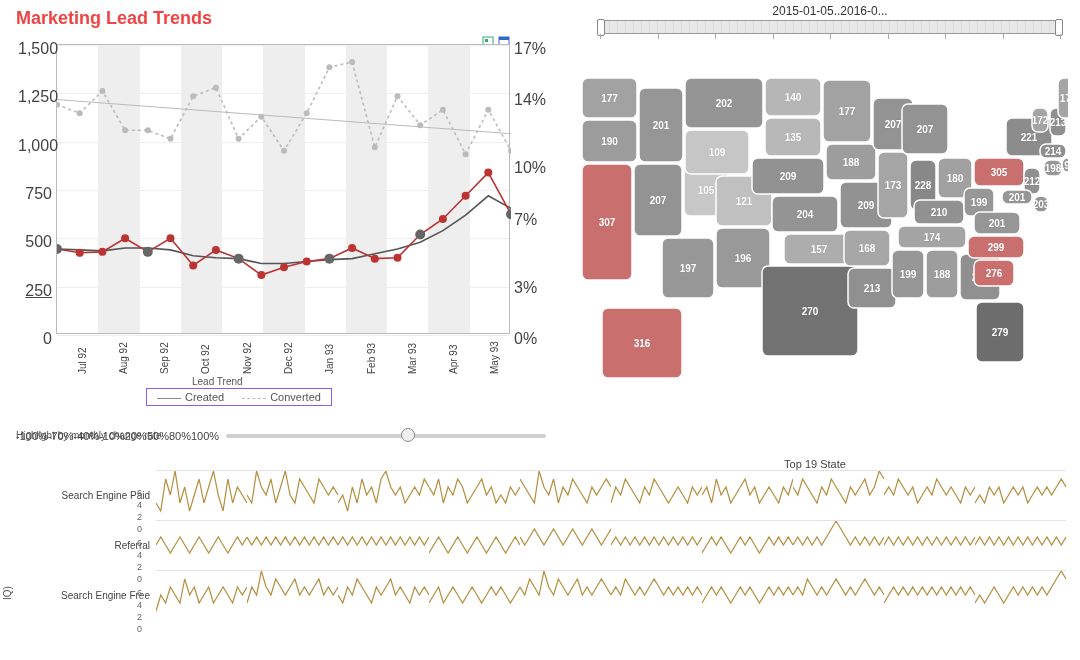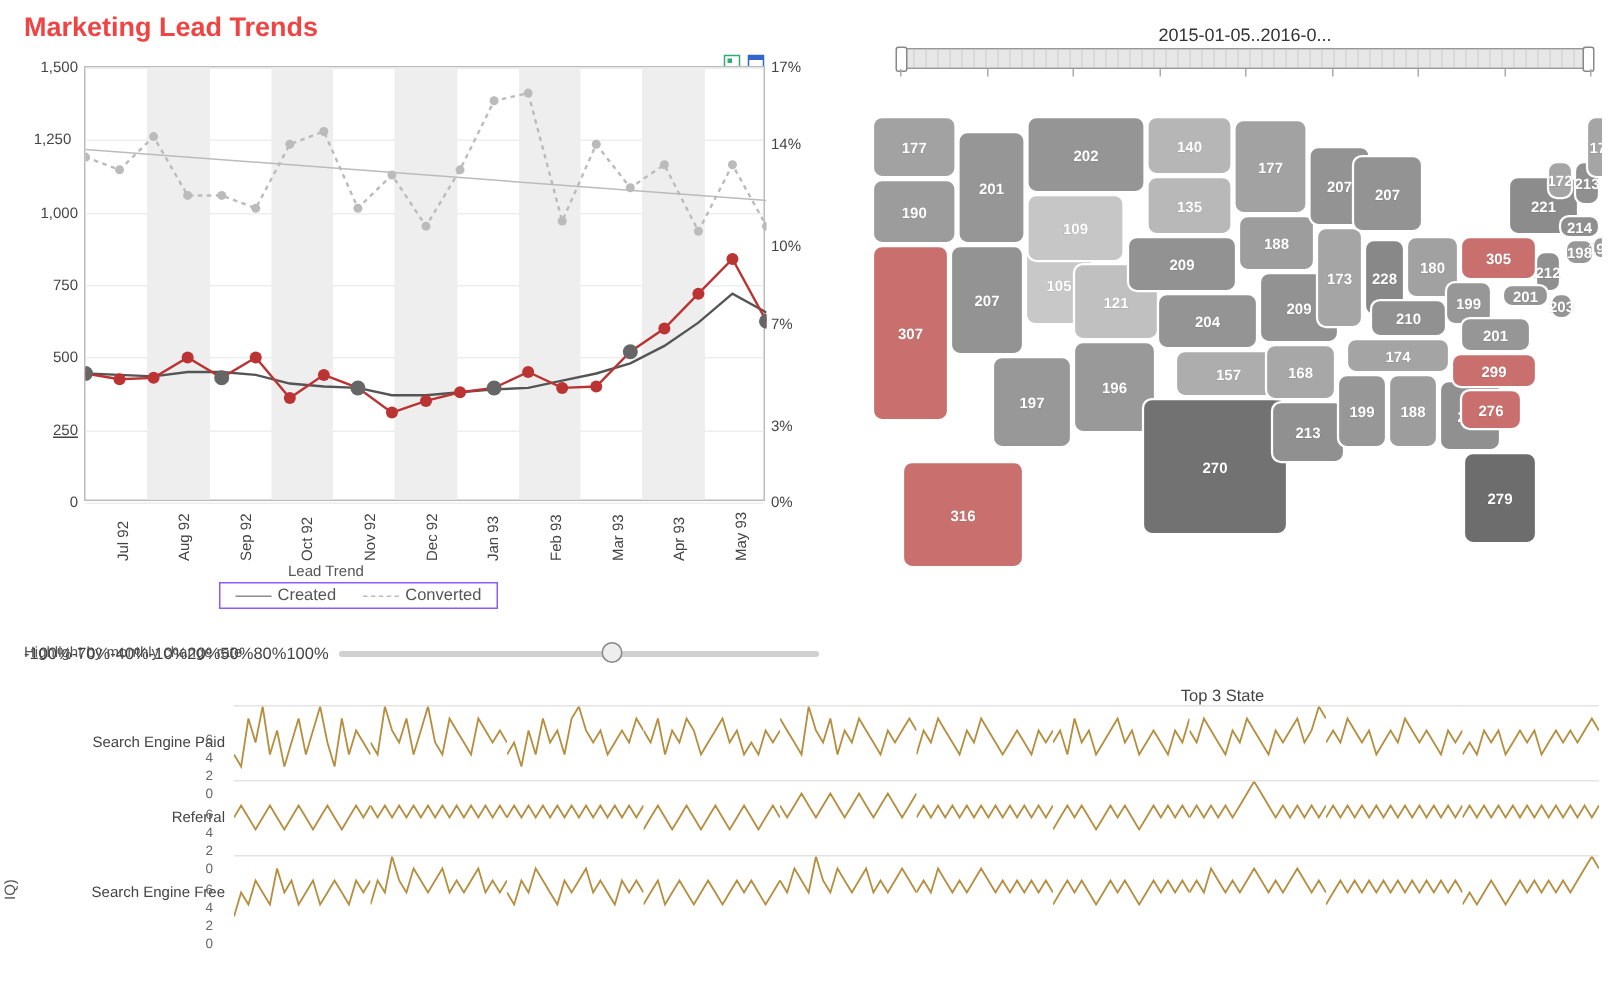--- a/index.html
+++ b/index.html
@@ -15,21 +15,21 @@
   .title {
     position: absolute;
     left: 16px; top: 8px;
     font-size: 18px;
     font-weight: 700;
     color: #ef4444;
   }
   
   .date-range {
     position: absolute;
-    left: 600px; top: 16px;
+    left: 600px; top: 4px;
     width: 460px;
   }
   .date-range .label {
     text-align: center;
     font-size: 12px;
     color: #333;
     margin-bottom: 2px;
   }
   .date-range .track {
     position: relative;
@@ -84,21 +84,21 @@
     top: 0; height: 100%;
     background: #eee;
   }
   .plot .gridline {
     position: absolute;
     left: 0; right: 0;
     border-top: 1px solid #eee;
   }
   .ylab, .y2lab {
     position: absolute;
-    font-size: 10px;
+    font-size: 16px;
     color: #444;
     text-align: right;
     width: 34px;
   }
   .ylab { left: 2px; }
   .y2lab { left: 498px; text-align: left; width: 28px;}
   .xlab {
     position: absolute;
     font-size: 10px;
     color: #444;
@@ -453,21 +453,21 @@
       <text x="478" y="76" class="state-label">172</text>
       <rect x="488" y="60" width="16" height="28" rx="6" fill="rgb(144,144,144)" stroke="#fff" stroke-width="1.5"></rect>
       <text x="496" y="78" class="state-label">213</text>
       <rect x="496" y="30" width="20" height="40" rx="6" fill="rgb(165,165,165)" stroke="#fff" stroke-width="1.5"></rect>
       <text x="506" y="54" class="state-label">172</text>
       <rect x="40" y="260" width="80" height="70" rx="6" fill="#c9706e" stroke="#fff" stroke-width="1.5"></rect>
       <text x="80" y="299" class="state-label">316</text>
     </svg>
 </div>
 
-<div class="sm-title">Top 3 State</div>
+<div class="sm-title">Top 19 State</div>
 <div class="sm-grid">
   <div id="sm-body">
       <div class="sm-row">
         <div class="rowlabel">Search Engine Paid</div>
         <div class="sm-cell">
           <svg width="100%" height="48" viewBox="0 0 90 48" preserveAspectRatio="none">
             <path d="M0.0 32.0 L4.7 40.0 L9.5 8.0 L14.2 24.0 L18.9 0.0 L23.7 32.0 L28.4 16.0 L33.2 40.0 L37.9 24.0 L42.6 8.0 L47.4 32.0 L52.1 16.0 L56.8 0.0 L61.6 24.0 L66.3 40.0 L71.1 8.0 L75.8 32.0 L80.5 16.0 L85.3 24.0 L90.0 32.0" fill="none" stroke="#b58f3f" stroke-width="1.2"></path>
           </svg>
         </div>
         <div class="sm-cell">

